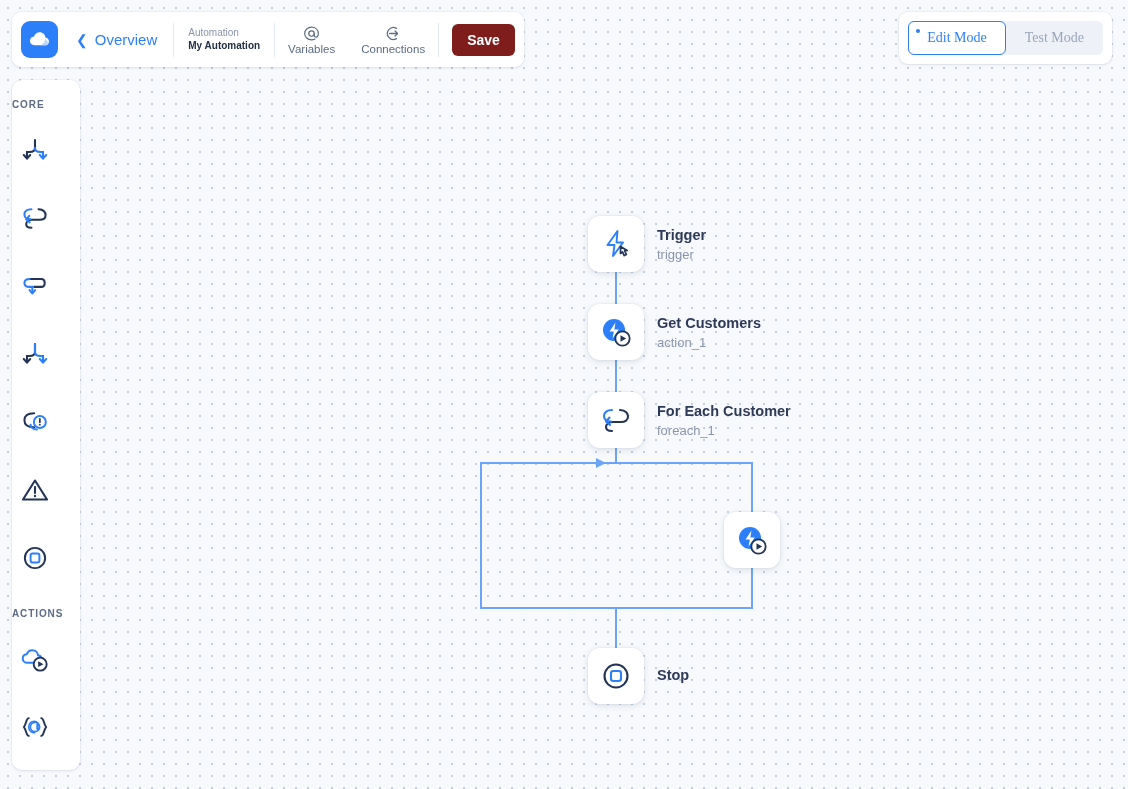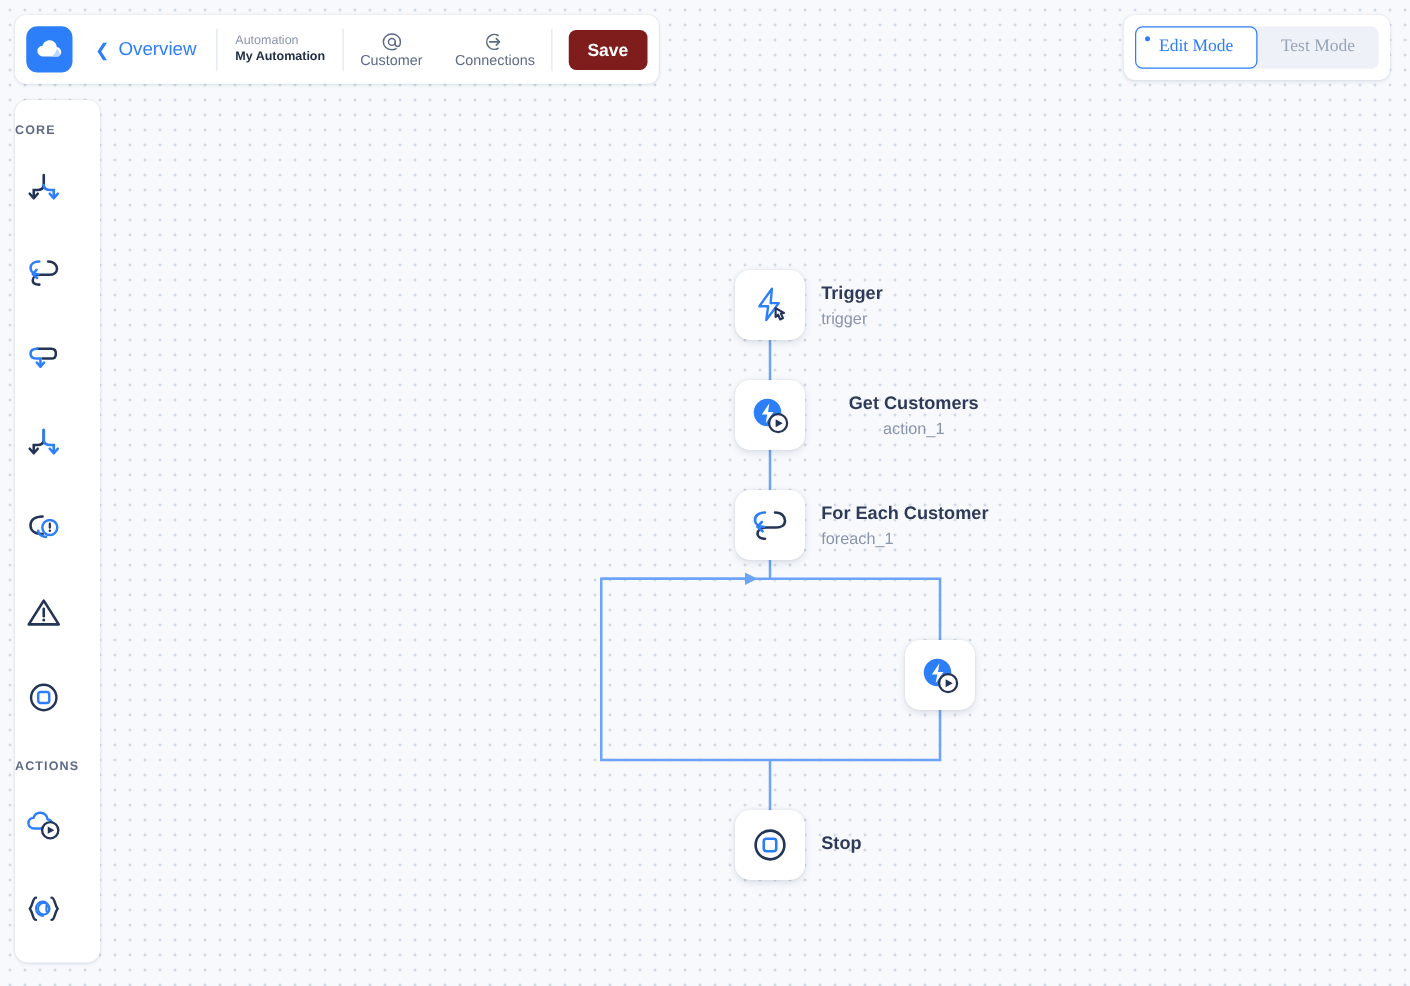--- a/index.html
+++ b/index.html
@@ -161,21 +161,21 @@
   </div>
 
   <div class="node" style="left:588px; top:304px;">
     <svg width="34" height="34" viewBox="0 0 34 34">
       <circle cx="15" cy="15" r="11" fill="#2d7ff9"></circle>
       <path d="M16.5,7.5 L10.5,16.5 L14.8,16.5 L13.5,23.5 L19.8,14.5 L15.4,14.5 Z" fill="#ffffff"></path>
       <circle cx="23.5" cy="23.5" r="7.2" fill="#ffffff" stroke="#233457" stroke-width="1.8"></circle>
       <polygon points="21.5,20.3 27.2,23.5 21.5,26.7" fill="#233457"></polygon>
     </svg>
   </div>
-  <div class="node-label" style="left:679px; top:314px;text-align:center;">
+  <div class="node-label" style="left:657px; top:314px;">
     <div class="node-title">Get Customers</div>
     <div class="node-sub">action_1</div>
   </div>
 
   <div class="node" style="left:588px; top:392px;">
     <svg width="34" height="34" viewBox="0 0 34 34">
       <path d="M21,7 C27,7 29,11 29,13.5 C29,17 26,19 22,19 L14,19 C10,19 7,21 7,24 C7,26.5 9.5,28 13,28" fill="none" stroke="#233457" stroke-width="2.1" stroke-linecap="round"></path>
       <path d="M13,7 C8,7 5,9.5 5,13 C5,16 7.5,18.5 12,18.5" fill="none" stroke="#2d7ff9" stroke-width="2.1" stroke-linecap="round"></path>
       <polyline points="10.5,14.5 7,18.5 11,22" fill="none" stroke="#2d7ff9" stroke-width="2.1" stroke-linecap="round" stroke-linejoin="round"></polyline>
     </svg>
@@ -226,21 +226,21 @@
 
     <div class="divider"></div>
 
     <div class="hdr-tool">
       <span class="hdr-tool-icon">
         <svg width="17" height="17" viewBox="0 0 20 20">
           <circle cx="10" cy="10" r="3.2" fill="none" stroke="#5d6b86" stroke-width="1.4"></circle>
           <path d="M13.2,10 L13.2,12.2 C13.2,13.6 14.2,14.3 15.3,14.3 C16.8,14.3 18,12.8 18,10 C18,5.6 14.6,2.6 10,2.6 C5.6,2.6 2,5.9 2,10 C2,14.2 5.4,17.4 10,17.4 C11.6,17.4 13,17 14,16.4" fill="none" stroke="#5d6b86" stroke-width="1.4" stroke-linecap="round"></path>
         </svg>
       </span>
-      <span class="hdr-tool-label">Customer</span>
+      <span class="hdr-tool-label">Variables</span>
     </div>
 
     <div class="hdr-tool">
       <span class="hdr-tool-icon">
         <svg width="17" height="17" viewBox="0 0 20 20">
           <path d="M13.5,4 A7,7 0 1 0 13.5,16" fill="none" stroke="#5d6b86" stroke-width="1.5" stroke-linecap="round"></path>
           <path d="M5.5,10 L14.5,10" fill="none" stroke="#5d6b86" stroke-width="1.5" stroke-linecap="round"></path>
           <polyline points="11.8,7 14.8,10 11.8,13" fill="none" stroke="#5d6b86" stroke-width="1.5" stroke-linecap="round" stroke-linejoin="round"></polyline>
         </svg>
       </span>

